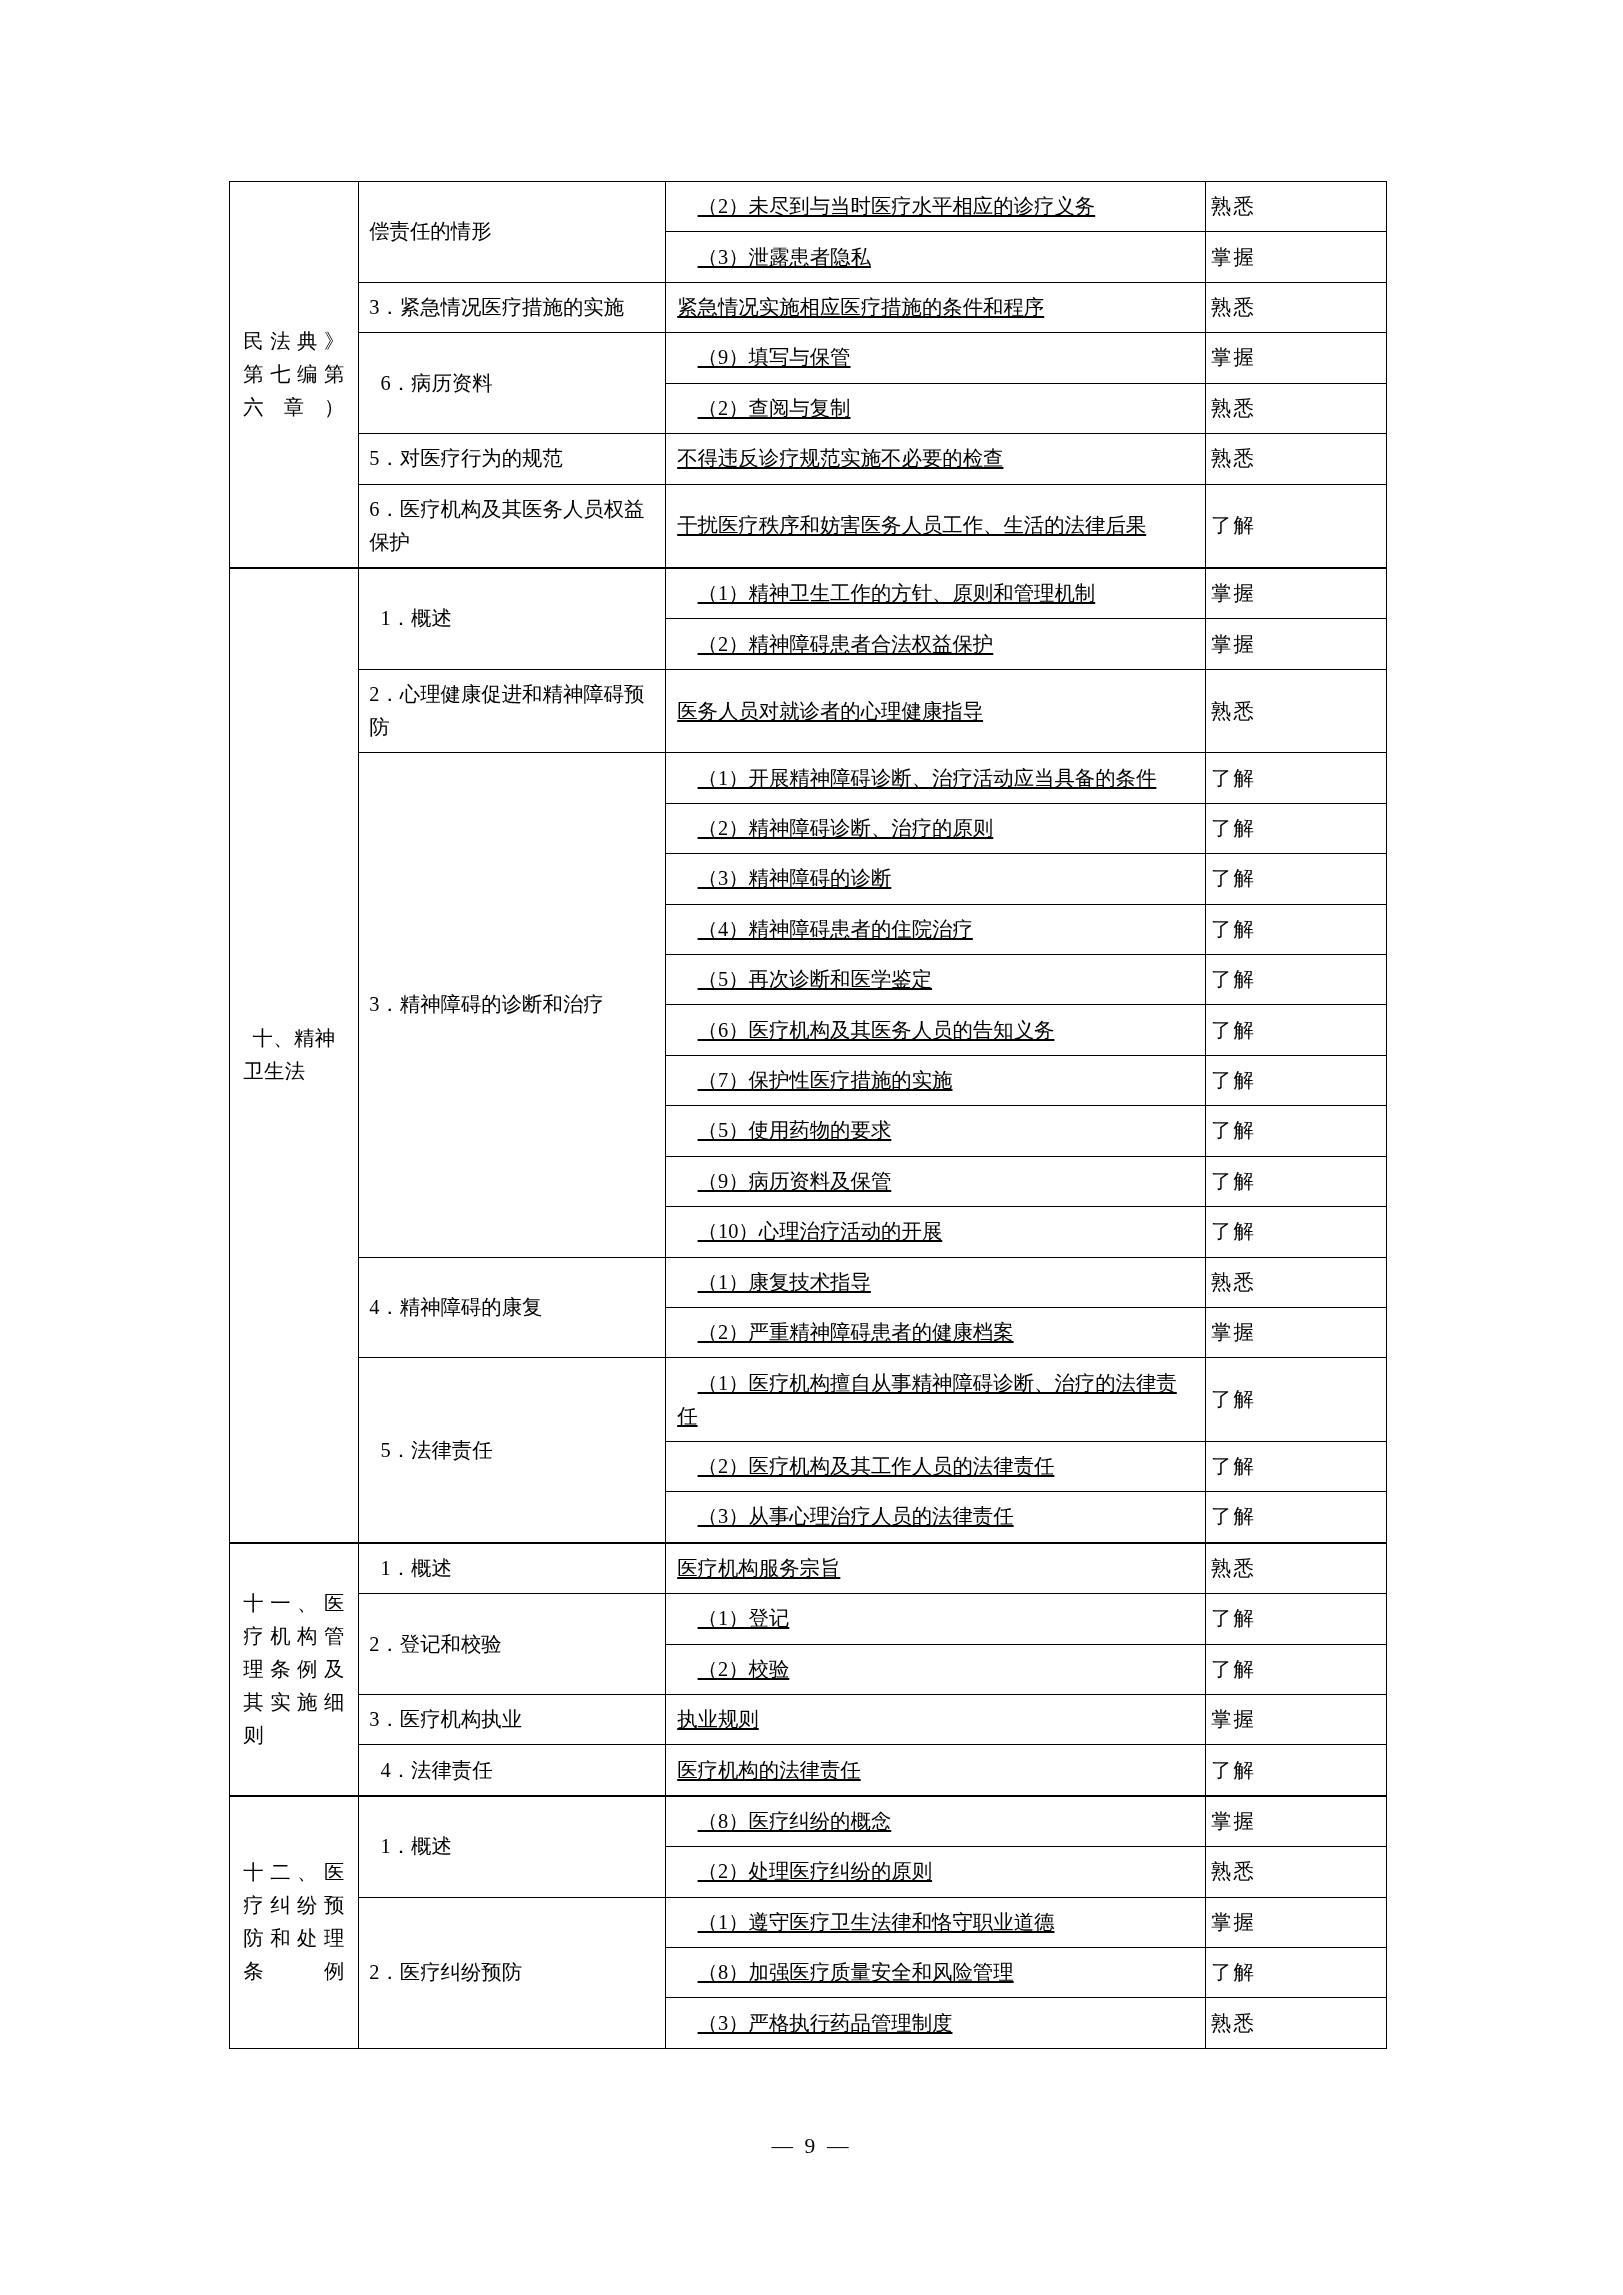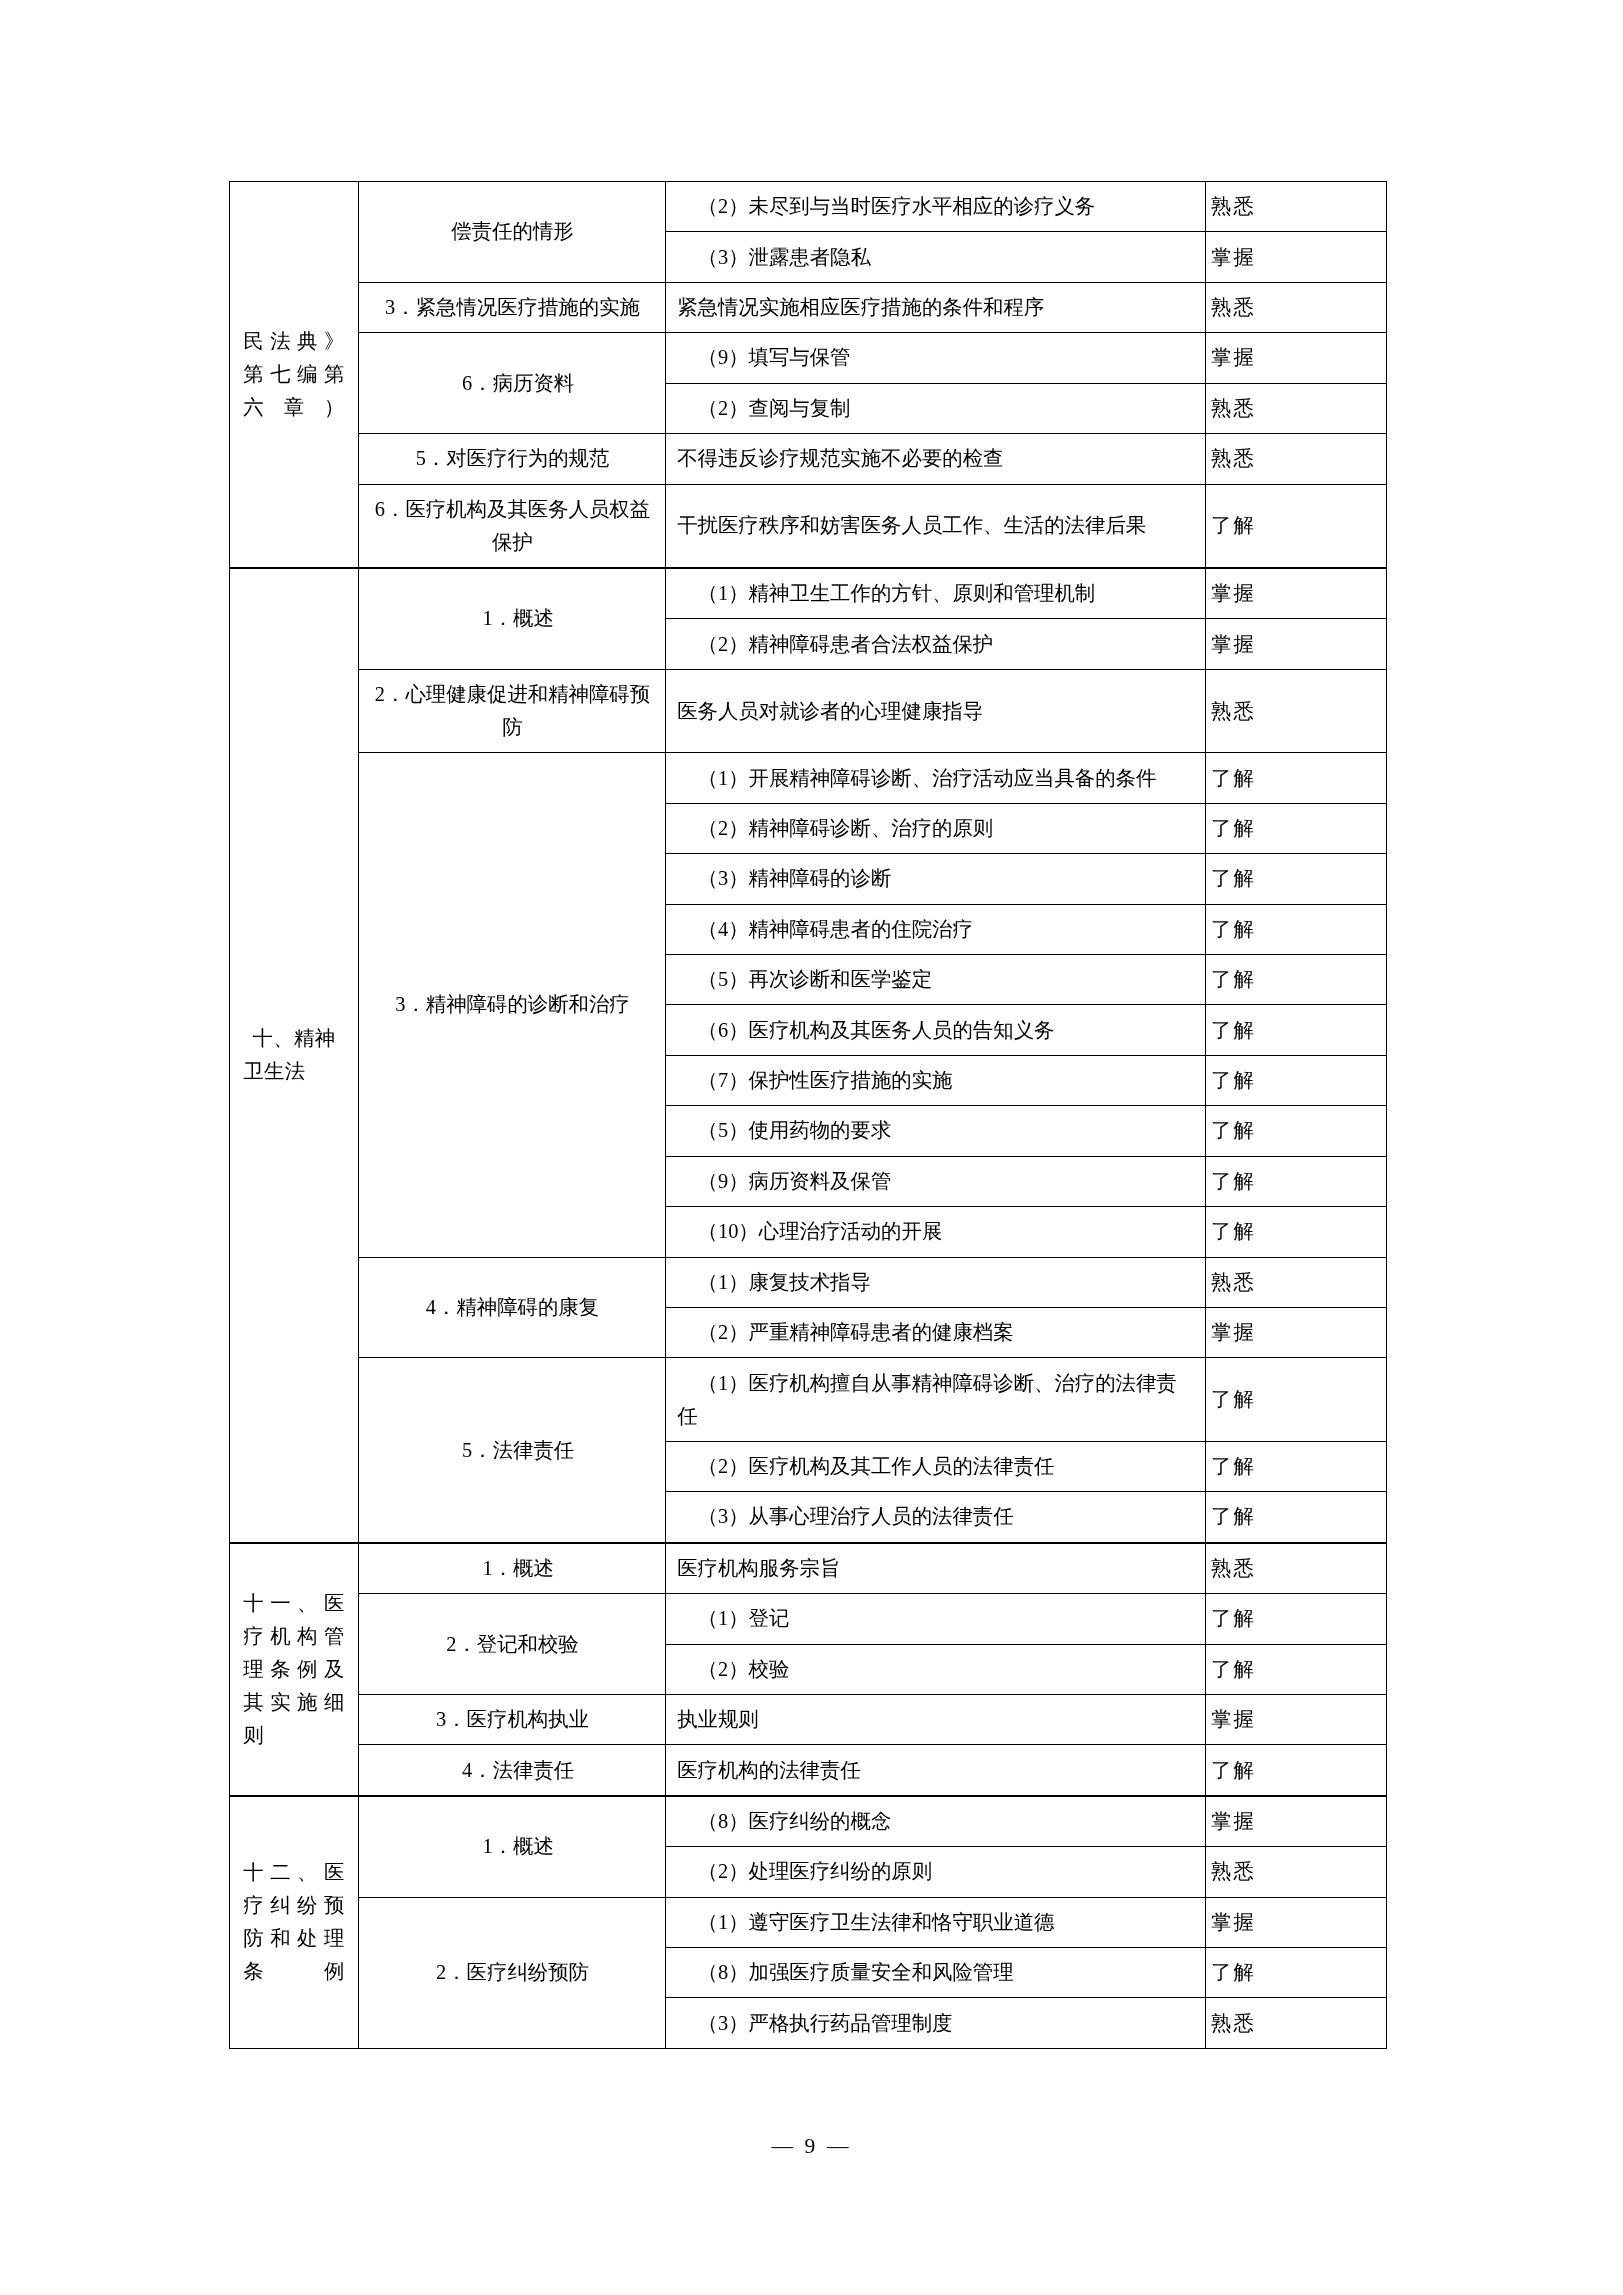--- a/index.html
+++ b/index.html
@@ -61,30 +61,31 @@
     text-align-last: justify;
     padding: 8.2px 13.3px;
     letter-spacing: 0.3px;
   }
   .c1cell.nojust {
     text-align: center;
     text-align-last: left;
   }
   
   .c2cell {
-    text-align: center;
+    text-align: left;
     padding: 8.2px 9.2px 8.2px 10.2px;
   }
   .c2cell.ind {
     padding-left: 21.5px;
   }
   
   .c3cell {
     text-align: left;
     padding: 8.2px 10.2px 8.2px 11.2px;
+    text-decoration: underline;
   }
   .c3cell.indent { text-indent: 20.4px; }
   
   .c4cell {
     padding: 8.2px 5.1px;
     letter-spacing: 2px;
   }
   .pagenum {
     position: absolute;
     left: 0;

